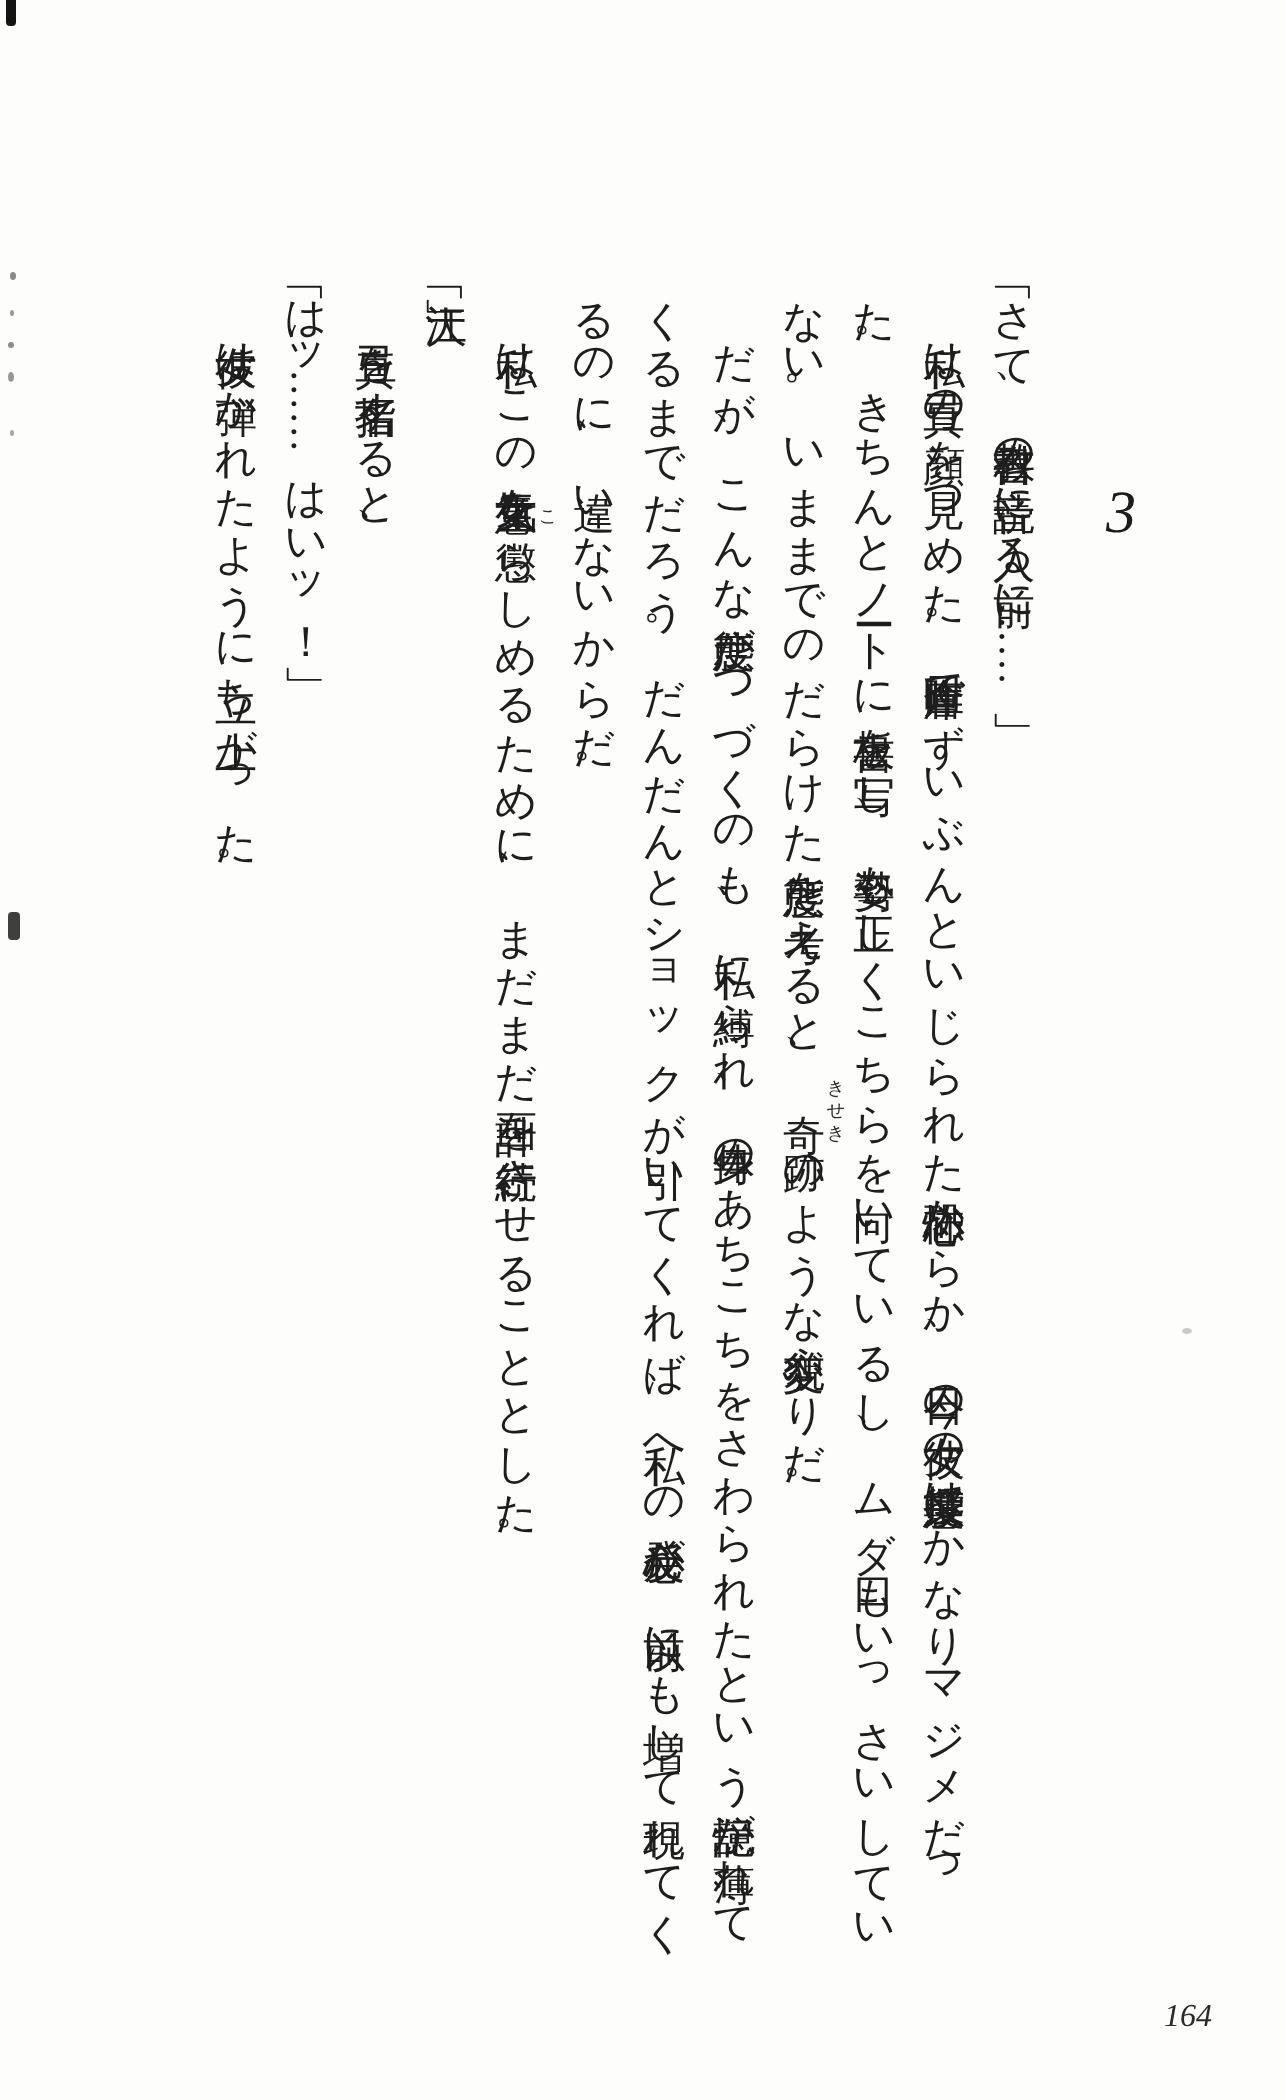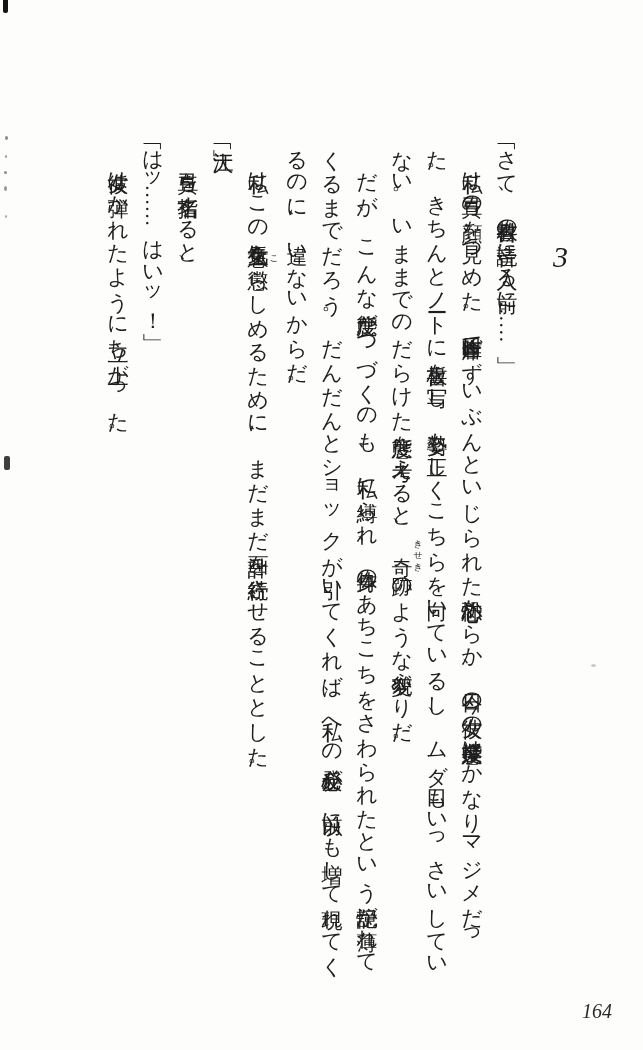--- a/index.html
+++ b/index.html
@@ -42,21 +42,21 @@
     top: 240px;
     font-size: 30px;
     font-style: italic;
     color: #1c1c1c;
   }
 
   .page-number {
     position: absolute;
     left: 582px;
     top: 1000px;
-    font-size: 20px;
+    font-size: 16px;
     font-style: italic;
     color: #2a2a2a;
   }
 
   
   .artifact { position: absolute; }
   .artifact-corner { left: 3px; top: 0; width: 5px; height: 13px; background: #141414; border-radius: 0 0 2px 2px; }
   .speck-1 { left: 5px; top: 136px; width: 3px; height: 4px; background: #8a8a8a; border-radius: 50%; }
   .speck-2 { left: 5px; top: 155px; width: 2px; height: 3px; background: #9a9a9a; border-radius: 50%; }
   .speck-3 { left: 4px; top: 171px; width: 3px; height: 3px; background: #8d8d8d; border-radius: 50%; }

